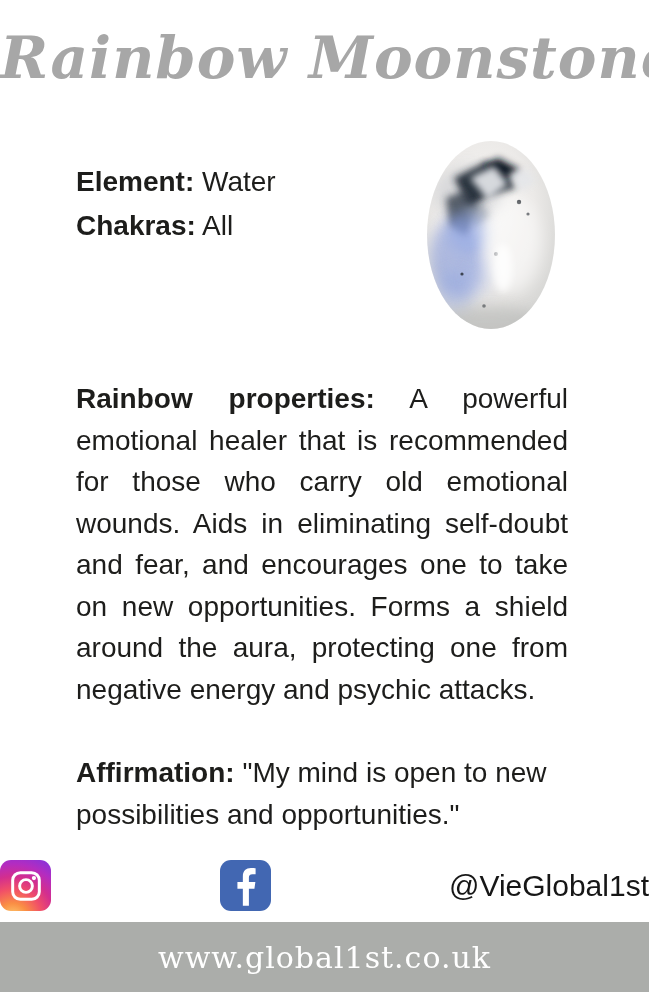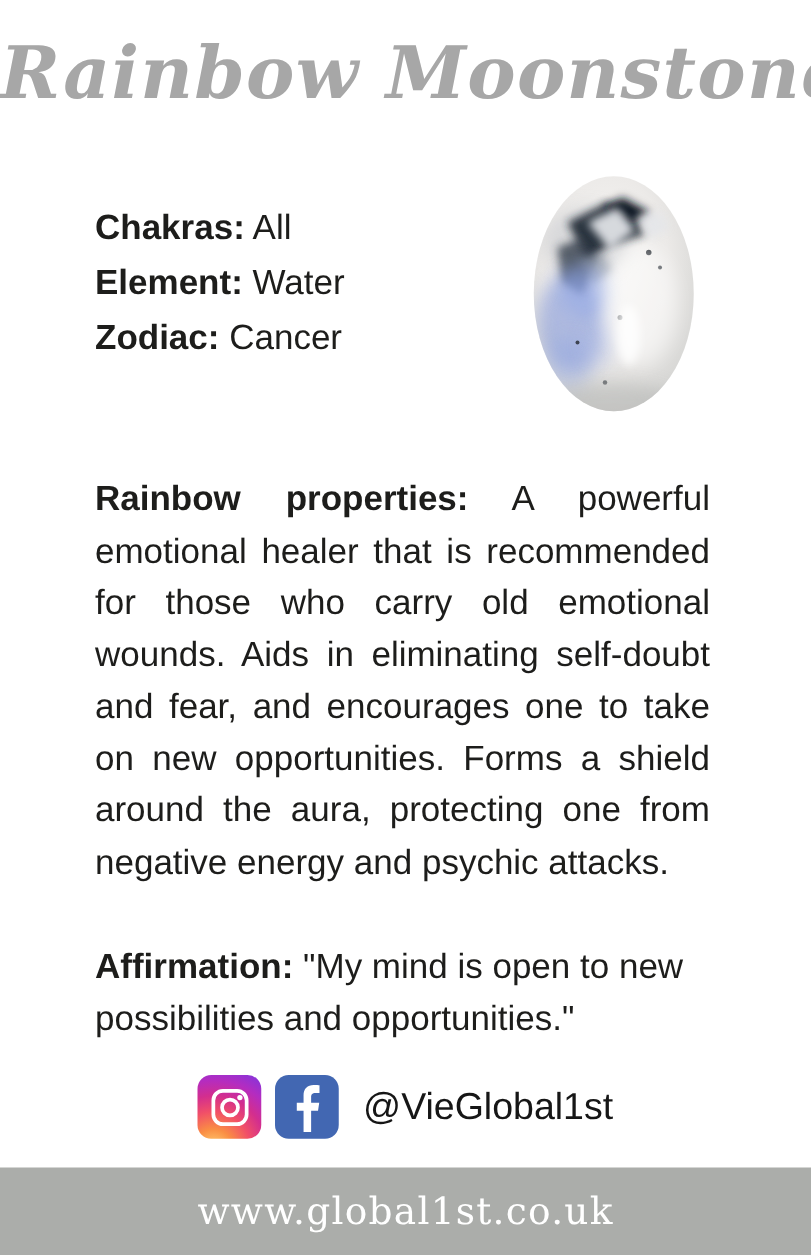--- a/index.html
+++ b/index.html
@@ -55,72 +55,68 @@
     margin:0;
     font-size:28px;
     line-height:42px;
     text-align:left;
   }
   .social-row{
     position:absolute;
     left:0;right:0;top:860px;
     display:flex;
     align-items:center;
-    justify-content:center;
+    justify-content:space-between;
     gap:11px;
   }
   .icon-badge{
     width:51px;height:51px;
     border-radius:11px;
     display:flex;align-items:center;justify-content:center;
     flex:0 0 auto;
   }
   .ig{
     background:radial-gradient(circle at 25% 115%, #ffd676 0%, #fa8e44 22%, #f14f68 42%, #d32e8e 60%, #b42cc0 78%, #8a33d8 95%);
   }
   .fb{background:var(--facebook-blue,#4267b2);}
   .handle{
     font-size:30px;
     color:#161616;
     margin-left:8px;
     white-space:nowrap;
   }
   .footer-bar{
     position:absolute;
-    left:0;right:0;bottom:0;
+    left:0;right:0;bottom:12px;
     height:70px;
     background:var(--footer-bg,#abadaa);
     display:flex;align-items:center;justify-content:center;
   }
   .footer-url{
     font-family:"DejaVu Serif", serif;
     font-size:30px;
     letter-spacing:1px;
     color:var(--footer-text,#ffffff);
   }
 </style>
 </head>
 <body>
 
 <div class="card" style="color: rgb(29, 29, 27);">
 
   <h1 class="title">Rainbow Moonstone</h1>
 
   <div class="props">
     <div class="prop-row">
-      <b>Chakras:</b>
-      <span>All</span>
-    </div>
-    <div class="prop-row">
       <b>Element:</b>
       <span>Water</span>
     </div>
     <div class="prop-row">
-      <b>Zodiac:</b>
-      <span>Cancer</span>
+      <b>Chakras:</b>
+      <span>All</span>
     </div>
   </div>
 
   <div class="stone-wrap">
     <svg width="134" height="198" viewBox="0 0 134 198">
       <defs>
         <radialGradient id="stoneBase" cx="45%" cy="38%" r="78%">
           <stop offset="0%" stop-color="#f8f7f5"></stop>
           <stop offset="50%" stop-color="#eceae8"></stop>
           <stop offset="82%" stop-color="#d6d6d4"></stop>

